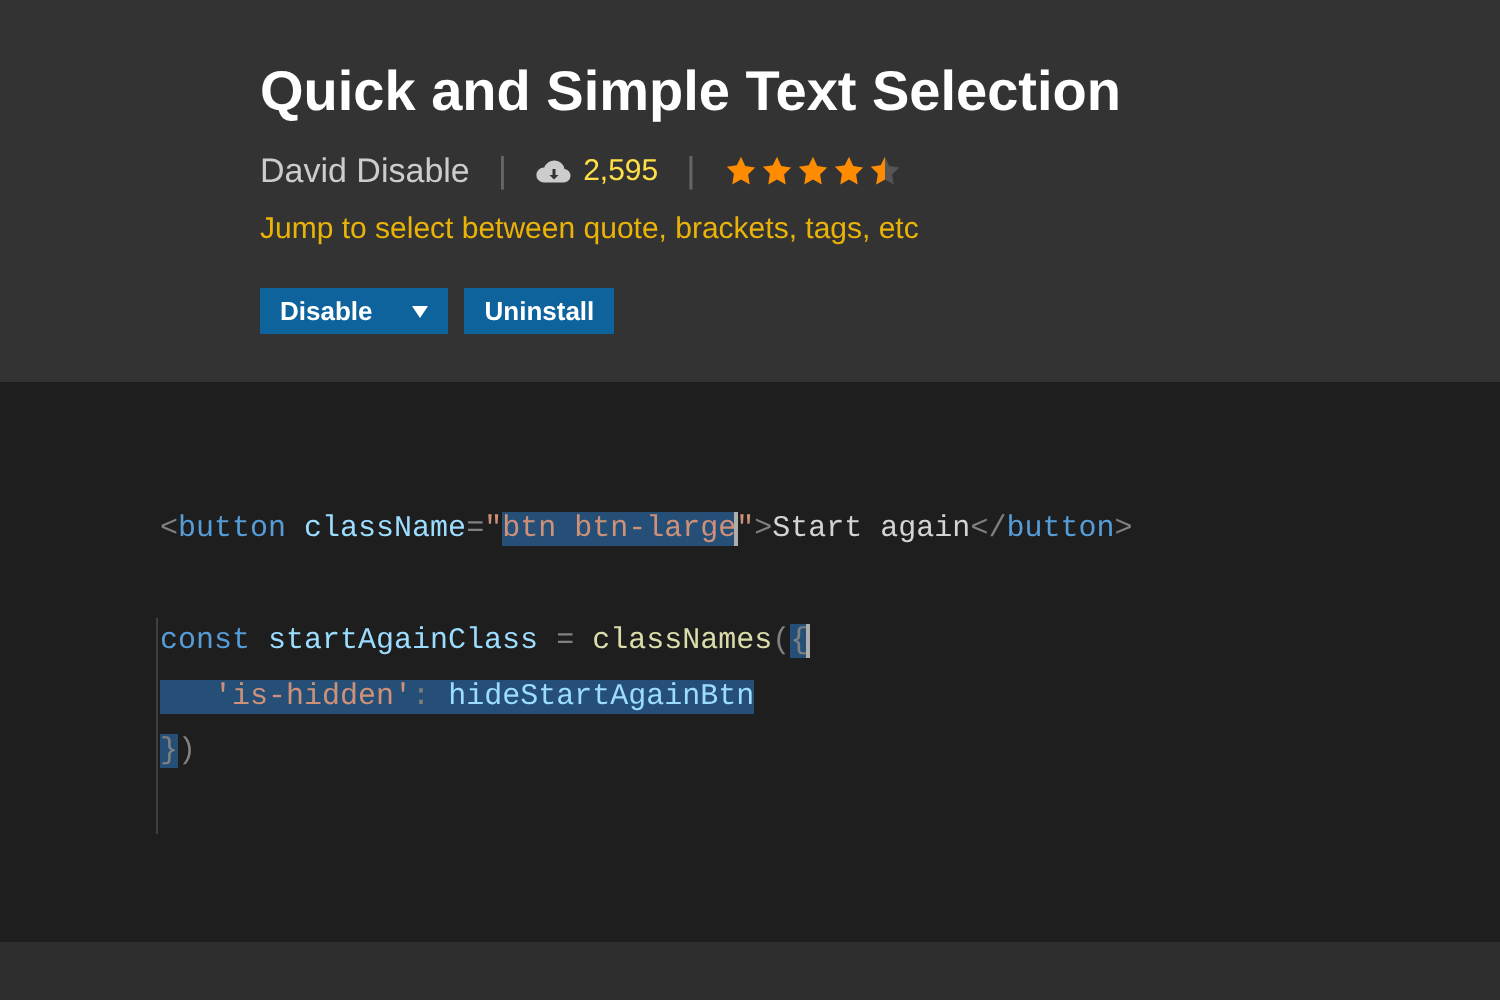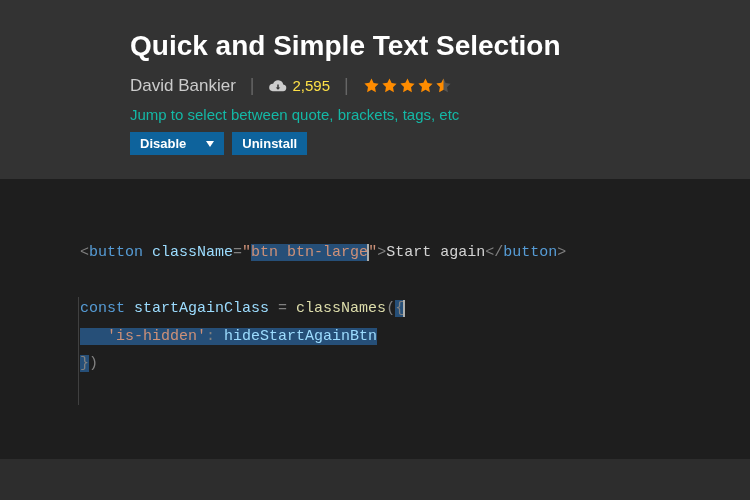--- a/index.html
+++ b/index.html
@@ -38,23 +38,23 @@
     display: flex;
     align-items: center;
     gap: 6px;
     color: #fde047;
     font-size: 15px;
   }
   .cloud-icon { width: 18px; height: 14px; fill: #cccccc; }
   .stars { display: flex; gap: 1px; }
   .star { width: 17px; height: 17px; fill: #ff8c00; }
   .desc {
-    color: #14b8a6;
+    color: #eab308;
     font-size: 15px;
-    margin-bottom: 9px;
+    margin-bottom: 21px;
   }
   .actions { display: flex; gap: 8px; }
   .btn {
     background: #0e639c;
     color: #ffffff;
     border: none;
     padding: 4px 10px;
     font-size: 13px;
     font-weight: 600;
     cursor: pointer;
@@ -108,21 +108,21 @@
     height: 108px;
     background: #404040;
   }
 </style>
 </head>
 <body>
 
 <div class="header">
   <h1 class="title">Quick and Simple Text Selection</h1>
   <div class="meta-row">
-    <span class="author">David Bankier</span>
+    <span class="author">David Disable</span>
     <span class="divider">|</span>
     <span class="downloads">
       <svg class="cloud-icon" viewBox="0 0 24 18">
           <path d="M19 7a7 7 0 00-13.5-1A5 5 0 005 16h13a4.5 4.5 0 001-9zM12 14l-3-3h2V7h2v4h2l-3 3z"></path>
         </svg>
       <span>2,595</span>
     </span>
     <span class="divider">|</span>
     <span class="stars">
       <svg class="star" viewBox="0 0 24 24">

